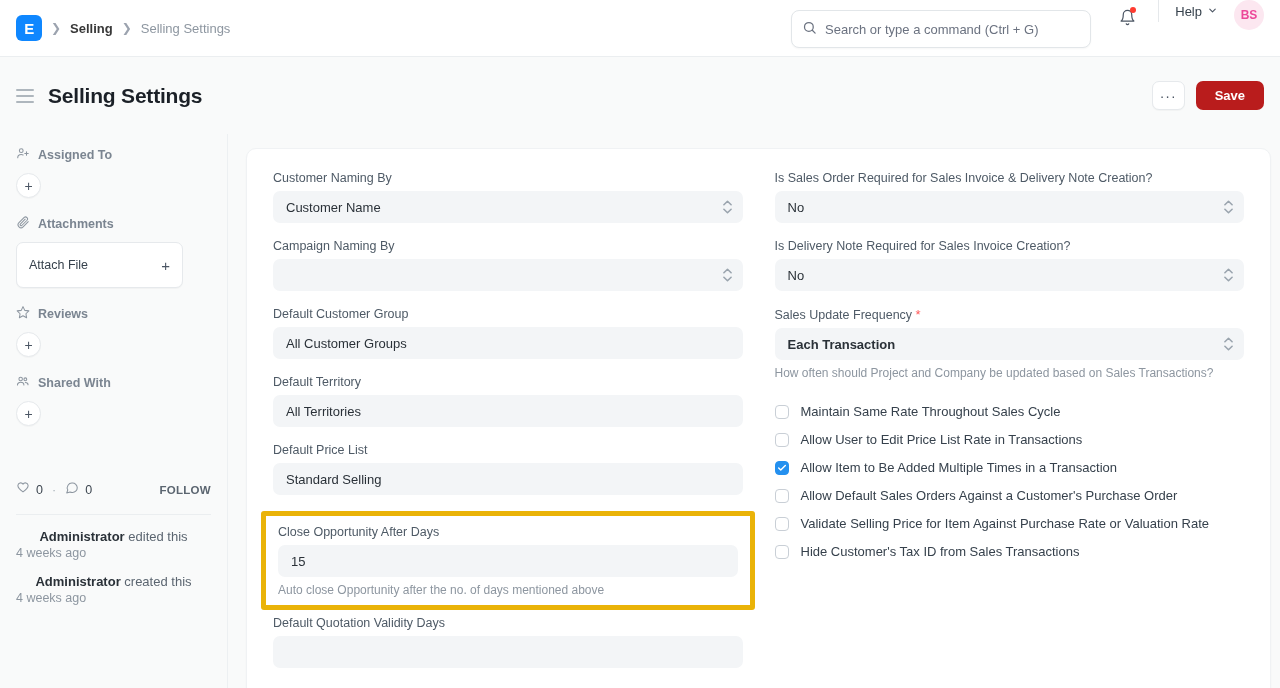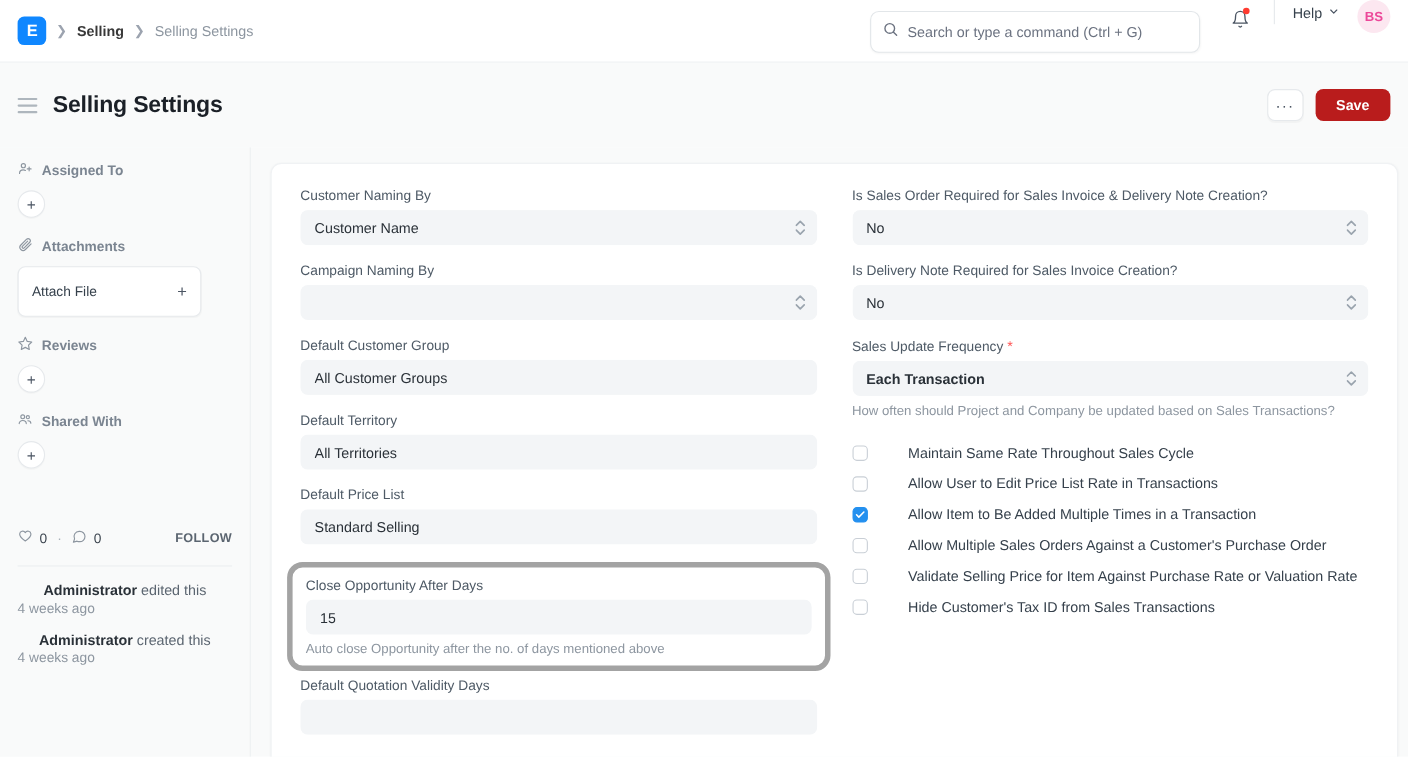--- a/index.html
+++ b/index.html
@@ -295,23 +295,23 @@
   }
   .stepper svg { display: block; }
   .f-hint {
     font-size: 12px;
     color: #8d96a0;
     margin-top: 6px;
   }
 
   
   .highlight {
-    border: 5px solid #a3a3a3;
+    border: 5px solid #eab308;
     background: #ffffff;
-    border-radius: 14px;
+    border-radius: 3px;
     padding: 9px 12px 8px 12px;
     margin: 4px -12px 6px -12px;
   }
   .highlight .field { margin-bottom: 0; }
 
   
   .cb-row {
     display: flex;
     align-items: center;
     gap: 12px;
@@ -327,21 +327,20 @@
     display: flex; align-items: center; justify-content: center;
   }
   .cb.checked {
     background: #2490ef;
     border-color: #2490ef;
   }
   .cb.checked svg { display: block; }
   .cb-label {
     font-size: 13px;
     color: #36414c;
-    margin-left: 25px;
   }
   .spacer-8 { height: 8px; }
 </style>
 </head>
 <body>
 
 <div class="navbar">
   <div class="app-logo">E</div>
 
   <div style="display:flex;align-items:center;">
@@ -623,21 +622,21 @@
           <span class="cb checked">
             <svg width="10" height="10" viewBox="0 0 24 24" fill="none" stroke="#ffffff" stroke-width="3.4" stroke-linecap="round" stroke-linejoin="round">
                 <polyline points="20 6 9 17 4 12"></polyline>
               </svg>
           </span>
           <span class="cb-label">Allow Item to Be Added Multiple Times in a Transaction</span>
         </div>
 
         <div class="cb-row">
           <span class="cb"></span>
-          <span class="cb-label">Allow Multiple Sales Orders Against a Customer's Purchase Order</span>
+          <span class="cb-label">Allow Default Sales Orders Against a Customer's Purchase Order</span>
         </div>
 
         <div class="cb-row">
           <span class="cb"></span>
           <span class="cb-label">Validate Selling Price for Item Against Purchase Rate or Valuation Rate</span>
         </div>
 
         <div class="cb-row">
           <span class="cb"></span>
           <span class="cb-label">Hide Customer's Tax ID from Sales Transactions</span>

